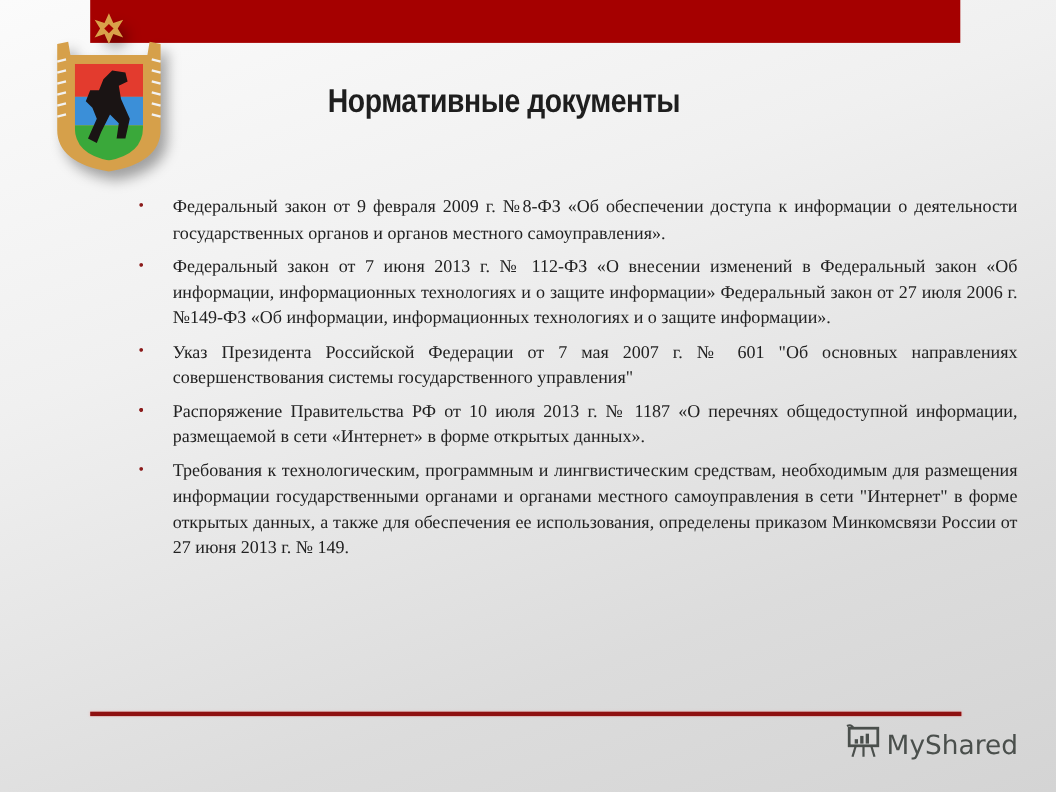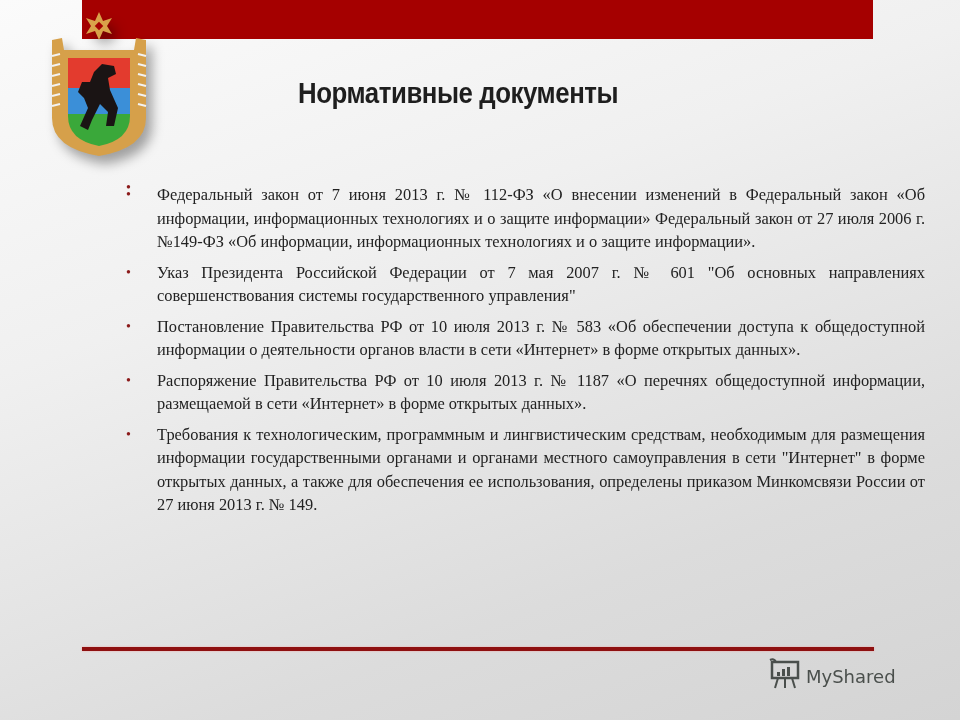--- a/index.html
+++ b/index.html
@@ -34,21 +34,21 @@
   }
   .content li .bullet {
     position: absolute; left: 0; top: 0; color: #8b1a1a; font-size: 14px;
   }
   .bottom-line {
     position: absolute; left: 82px; top: 647px; width: 792px; height: 4px;
     background: #8e1010; box-shadow: 0 0 2px rgba(255,120,120,0.6);
   }
   .watermark {
     position: absolute; left: 768px; top: 658px; display: flex; align-items: center;
-    color: #4a4f4c; font-family: "DejaVu Sans", sans-serif; font-size: 18px;
+    color: #4a4f4c; font-family: "DejaVu Sans", sans-serif; font-size: 24px;
   }
   .watermark svg { margin-right: 4px; }
 </style>
 </head>
 <body>
 
 <div class="top-bar"></div>
 
 <div class="emblem">
   <svg width="110" height="150" viewBox="0 0 110 150">
@@ -83,24 +83,24 @@
       <rect x="20" y="106" width="70" height="40" fill="#3aa83a"></rect>
     </g>
 
     <path d="M58,56 L70,58 L72,66 L64,70 L66,82 L74,100 L70,118 L62,118 L64,104 L56,96 L48,112 L44,122 L36,118 L44,100 L40,90 L34,84 L38,74 L46,74 L50,64 Z" fill="#1a1414"></path>
   </svg>
 </div>
 
 <div class="title">Нормативные  документы</div>
 
 <ul class="content">
-  <li><span class="bullet">•</span></li>
+  <li><span class="bullet">•</span><span>Федеральный закон от 9 февраля 2009 г.  №8-ФЗ «Об обеспечении доступа к информации о деятельности государственных органов и органов местного самоуправления».</span></li>
   <li><span class="bullet">•</span><span>Федеральный закон от 7 июня 2013 г. № 112-ФЗ  «О внесении изменений в Федеральный закон «Об информации, информационных технологиях и о защите информации» Федеральный закон  от 27 июля 2006 г.  №149-ФЗ «Об информации, информационных технологиях и о защите информации».</span></li>
   <li><span class="bullet">•</span><span>Указ Президента Российской Федерации от 7 мая 2007 г. № 601 "Об основных направлениях совершенствования системы государственного управления"</span></li>
-  <li><span class="bullet">•</span><span>Постановление Правительства РФ от 10 июля 2013 г. № 583 «Об обеспечении доступа к общедоступной информации о деятельности органов власти в сети «Интернет» в форме открытых данных».</span></li>
+  <li><span class="bullet">•</span></li>
   <li><span class="bullet">•</span><span>Распоряжение Правительства РФ от 10 июля 2013 г. № 1187 «О перечнях общедоступной информации, размещаемой в сети «Интернет» в форме открытых данных».</span></li>
   <li><span class="bullet">•</span><span>Требования к технологическим, программным и лингвистическим средствам, необходимым для размещения информации государственными органами и органами местного самоуправления в сети "Интернет" в форме открытых данных, а также для обеспечения ее использования, определены приказом Минкомсвязи России от 27 июня 2013 г. № 149.</span></li>
 </ul>
 
 <div class="bottom-line"></div>
 
 <div class="watermark">
   <span>
     <svg width="34" height="32" viewBox="0 0 34 32">
       <rect x="4" y="4" width="26" height="16" fill="none" stroke="#4a4f4c" stroke-width="2.5"></rect>

